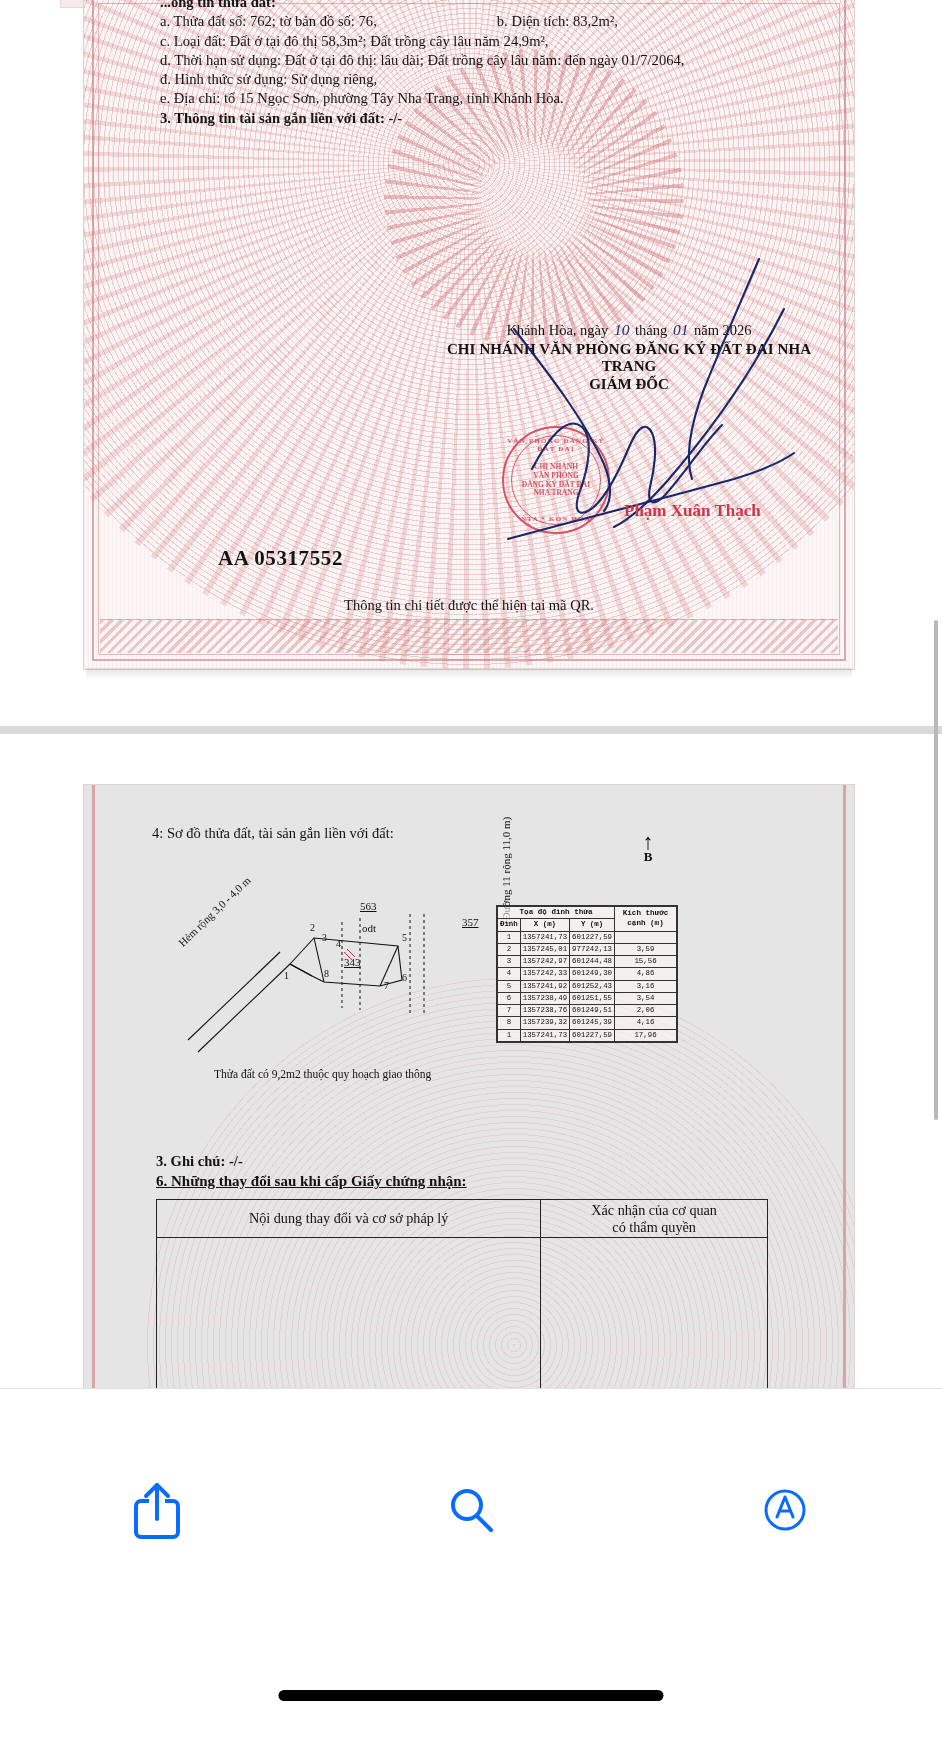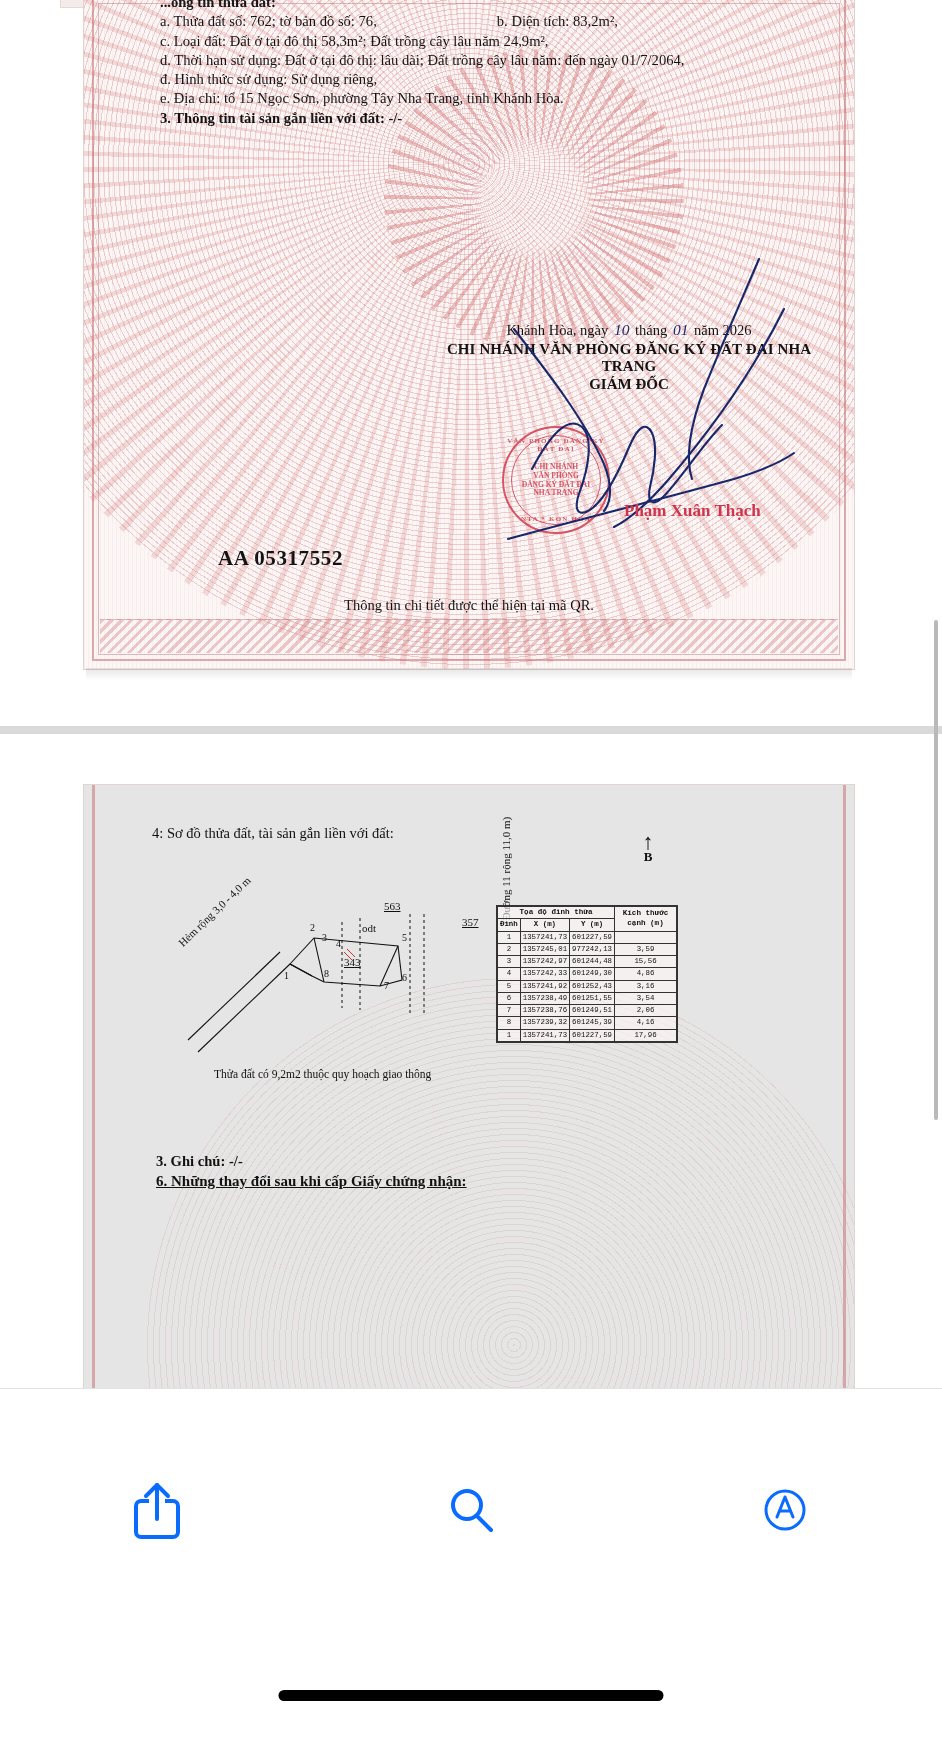--- a/index.html
+++ b/index.html
@@ -322,21 +322,21 @@
           <path d="M226 24 L226 124"></path>
           <path d="M240 24 L240 124"></path>
         </g>
 
         <g stroke="#c0392b" stroke-width="1">
           <path d="M160 62 L168 70"></path>
           <path d="M163 59 L171 67"></path>
         </g>
       </svg>
       <div class="lbl" style="left:-8px; top:50px; transform:rotate(-44deg); transform-origin:left top;">Hẻm rộng 3,0 - 4,0 m</div>
-      <div class="lbl lbl-u" style="left:176px; top:10px;margin-left:24px;">563</div>
+      <div class="lbl lbl-u" style="left:176px; top:10px;">563</div>
       <div class="lbl lbl-u" style="left:278px; top:26px;">357</div>
       <div class="lbl lbl-u" style="left:160px; top:66px;">343</div>
       <div class="lbl" style="left:178px; top:32px;">odt</div>
       <div class="lbl" style="left:316px; top:34px; transform:rotate(-90deg); transform-origin:left top;">(Đường 11 rộng 11,0 m)</div>
 
       <div class="num" style="left:100px; top:80px;">1</div>
       <div class="num" style="left:126px; top:32px;">2</div>
       <div class="num" style="left:138px; top:42px;">3</div>
       <div class="num" style="left:152px; top:48px;">4</div>
       <div class="num" style="left:218px; top:42px;">5</div>
@@ -415,20 +415,29 @@
               <td>601227,59</td>
               <td>17,96</td>
             </tr>
         </tbody>
       </table>
     </div>
 
     <div class="p2-ghichu">3. Ghi chú: -/-</div>
     <div class="p2-changes-title">6. Những thay đổi sau khi cấp Giấy chứng nhận:</div>
 
+    <div class="p2-table">
+      <div class="c1">
+        <div class="th">Nội dung thay đổi và cơ sở pháp lý</div>
+      </div>
+      <div class="c2">
+        <div class="th" style="white-space:pre-line;">Xác nhận của cơ quan
+có thẩm quyền</div>
+      </div>
+    </div>
   </div>
 
   <div class="scrollbar"></div>
 </div>
 
 <div class="toolbar">
   <div class="tb-btn">
     <svg width="52" height="62" viewBox="0 0 52 62">
       <rect x="5" y="22" width="42" height="36" rx="5" ry="5" fill="none" stroke="#0a6cff" stroke-width="4"></rect>
       <rect x="18" y="12" width="16" height="30" fill="#ffffff"></rect>

